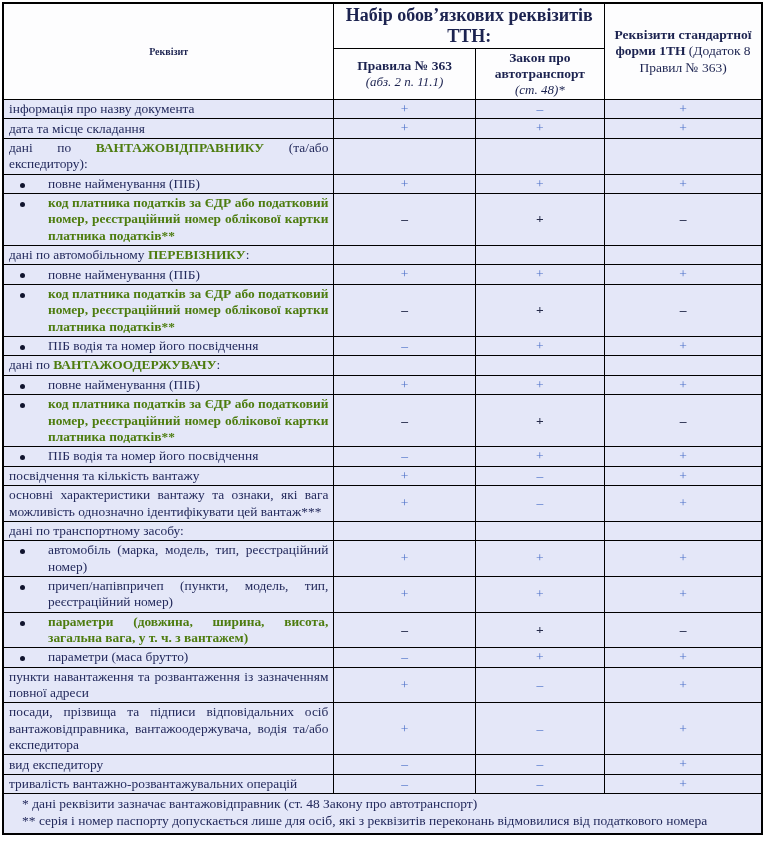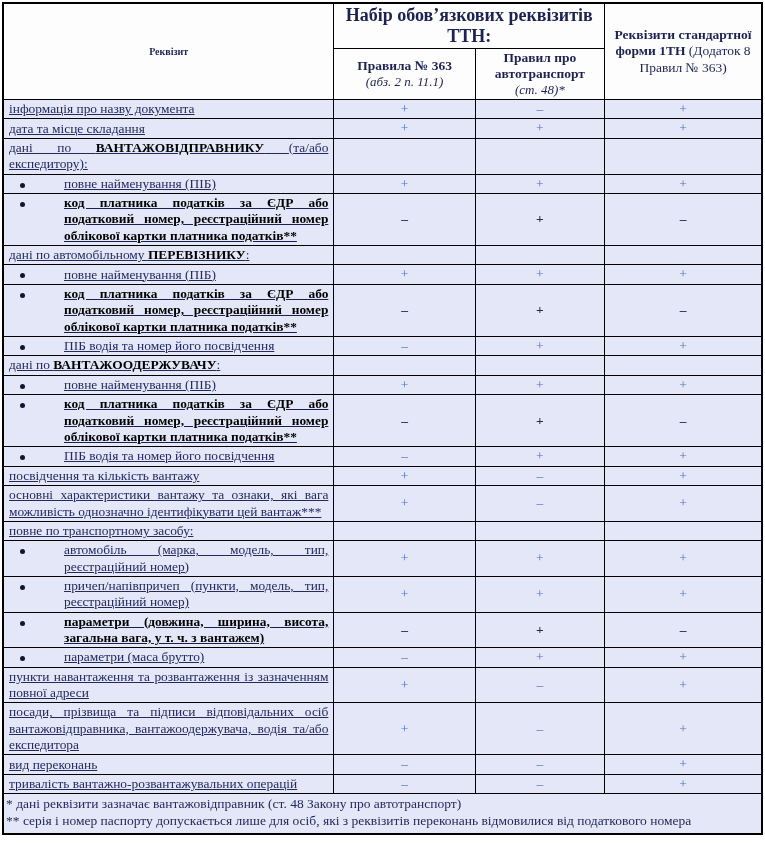--- a/index.html
+++ b/index.html
@@ -10,28 +10,28 @@
   table{border:2px solid #000;}
   th{background:#fdfdfe;font-weight:bold;text-align:center;vertical-align:middle;padding:1px 3px;color:#1c2350;}
   th.group{height:21px;font-size:18px;}
   th.req{font-size:10px;}
   th.sub{height:45px;font-size:13.5px;}
   th.form{font-size:13.5px;font-weight:normal;line-height:1.22;}
   th.form .b{font-weight:bold;}
   th.sub .b{font-weight:bold;line-height:1.2;}
   th.sub .it{font-style:italic;font-weight:normal;font-size:13px;line-height:1.2;}
   td{padding:1px 5px;font-size:13.4px;line-height:1.22;vertical-align:middle;}
-  td.label{text-align:justify;text-decoration:underline;}
-  td.label .b{font-weight:bold;color:#000000;}
+  td.label{text-align:justify;}
+  td.label .b{font-weight:bold;color:#4d7c0f;}
   td.label.boldrow{font-weight:bold;color:#1a2050;}
-  td.label.bullet{padding-left:60px;position:relative;}
+  td.label.bullet{padding-left:44px;position:relative;}
   td.label.bullet .dot{position:absolute;left:16px;top:8px;width:5px;height:5px;border-radius:50%;background:#10142e;}
   td.mark{text-align:center;color:#4a6fc8;font-size:13.5px;}
   td.mark.boldmark{color:#252a4a;font-weight:bold;}
-  td.foot{background:#e4e7f8;font-size:13.5px;line-height:1.24;padding:2px 6px 3px 2px;text-align:left;}
+  td.foot{background:#e4e7f8;font-size:13.5px;line-height:1.24;padding:2px 6px 3px 18px;text-align:left;}
 </style>
 </head>
 <body>
 
 <div class="page">
   <table>
     <colgroup>
       <col style="width:330px">
       <col style="width:141px">
       <col style="width:129px">
@@ -45,21 +45,21 @@
           <span class="b">Реквізити стандартної форми 1ТН</span>
           <span>(Додаток 8 Правил № 363)</span>
         </th>
       </tr>
       <tr>
         <th class="sub">
           <div class="b">Правила № 363</div>
           <div class="it">(абз. 2 п. 11.1)</div>
         </th>
         <th class="sub">
-          <div class="b">Правил про автотранспорт</div>
+          <div class="b">Закон про автотранспорт</div>
           <div class="it">(ст. 48)*</div>
         </th>
       </tr>
     </thead>
     <tbody>
         <tr>
           <td class="label plain"><span>інформація про назву документа</span></td>
           <td class="mark">+</td>
           <td class="mark">–</td>
           <td class="mark">+</td>
@@ -142,21 +142,21 @@
           <td class="mark">–</td>
           <td class="mark">+</td>
         </tr>
         <tr>
           <td class="label plain"><span>основні характеристики вантажу та ознаки, які вага можливість однозначно ідентифікувати цей вантаж***</span></td>
           <td class="mark">+</td>
           <td class="mark">–</td>
           <td class="mark">+</td>
         </tr>
         <tr>
-          <td class="label plain"><span>повне по транспортному засобу:</span></td>
+          <td class="label plain"><span>дані по транспортному засобу:</span></td>
           <td class="mark"></td>
           <td class="mark"></td>
           <td class="mark"></td>
         </tr>
         <tr>
           <td class="label bullet"><span class="dot"></span><span>автомобіль (марка, модель, тип, реєстраційний номер)</span></td>
           <td class="mark">+</td>
           <td class="mark">+</td>
           <td class="mark">+</td>
         </tr>
@@ -184,21 +184,21 @@
           <td class="mark">–</td>
           <td class="mark">+</td>
         </tr>
         <tr>
           <td class="label plain"><span>посади, прізвища та підписи відповідальних осіб вантажовідправника, вантажоодержувача, водія та/або експедитора</span></td>
           <td class="mark">+</td>
           <td class="mark">–</td>
           <td class="mark">+</td>
         </tr>
         <tr>
-          <td class="label plain"><span>вид переконань</span></td>
+          <td class="label plain"><span>вид експедитору</span></td>
           <td class="mark">–</td>
           <td class="mark">–</td>
           <td class="mark">+</td>
         </tr>
         <tr>
           <td class="label plain"><span>тривалість вантажно-розвантажувальних операцій</span></td>
           <td class="mark">–</td>
           <td class="mark">–</td>
           <td class="mark">+</td>
         </tr>

